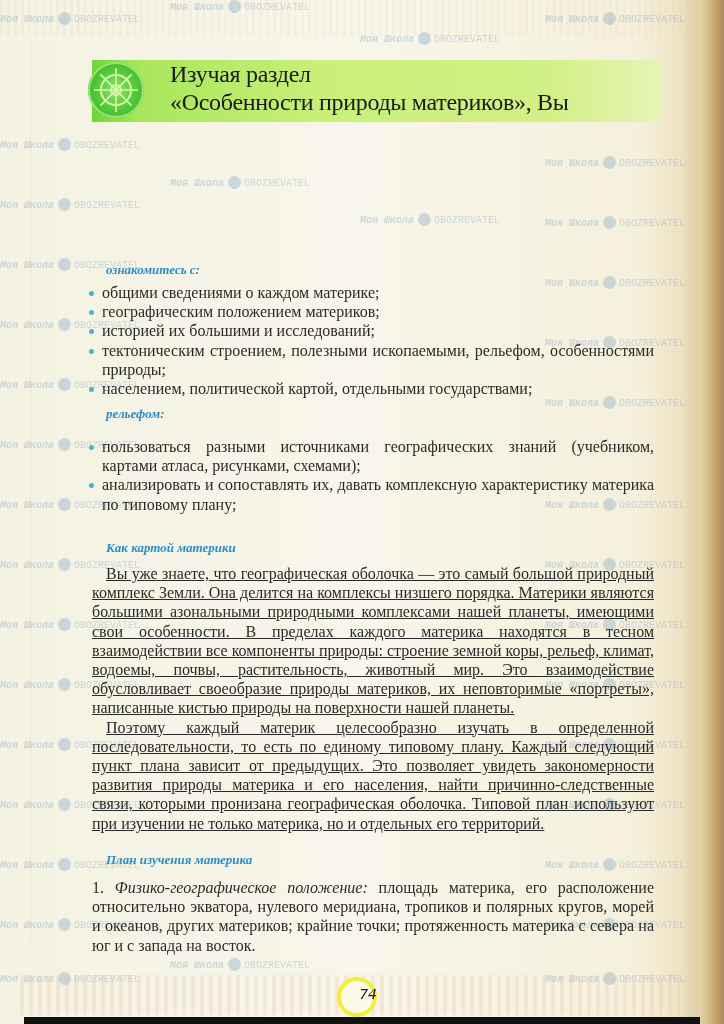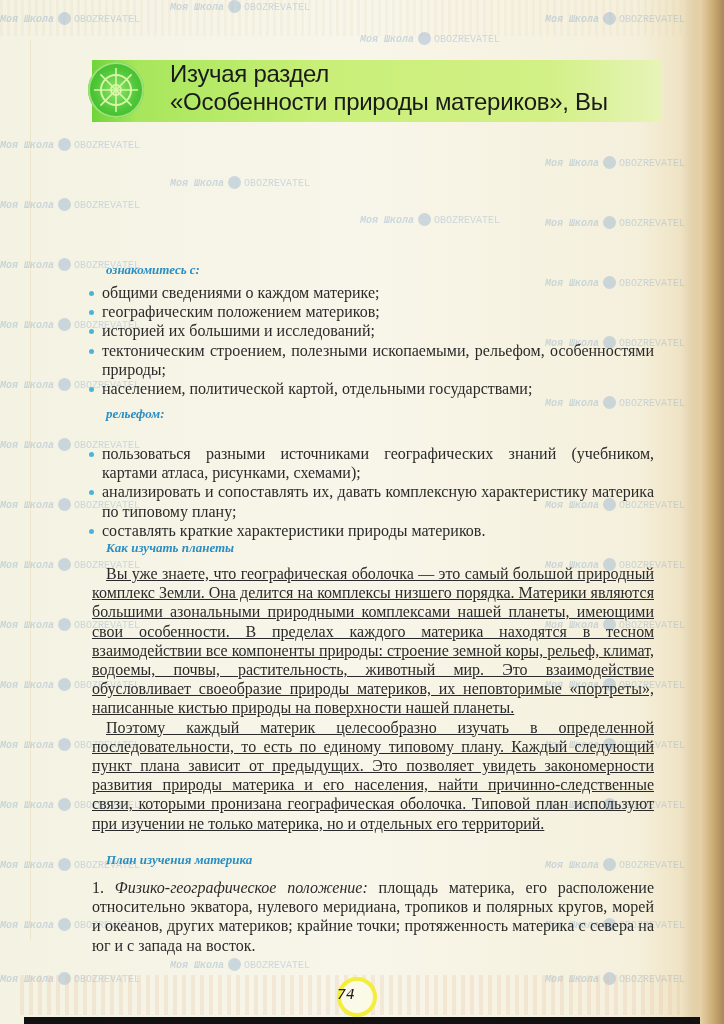--- a/index.html
+++ b/index.html
@@ -32,21 +32,21 @@
     background: linear-gradient(90deg, #6fd43a 0%, #a7e65b 8%, #c9ef78 40%, #d2f086 80%, #e7f4b8 100%);
   }
   .banner-emblem {
     position: absolute; left: 88px; top: 62px; width: 56px; height: 56px; border-radius: 50%;
     background: radial-gradient(circle, #8fe36a 0%, #4cc536 55%, #3eb02c 100%);
     box-shadow: 0 0 0 2px #9fe27a inset;
   }
   .banner-emblem svg { position: absolute; left: 0; top: 0; }
   .banner-title {
     position: absolute; left: 170px; top: 60px; width: 480px;
-    font-family: Liberation Sans, sans-serif;
+    font-family: Liberation Serif, serif;
     font-size: 24px; line-height: 28px; color: #1a1a1a; letter-spacing: -0.3px;
   }
   .section {
     position: absolute; left: 92px; width: 562px;
     font-size: 16px; line-height: 19.2px;
   }
   .section-head {
     font-style: italic; font-weight: bold; color: #2a8ec4; font-size: 13px; line-height: 20px;
     padding-left: 14px;
   }
@@ -60,21 +60,21 @@
   }
   .para { text-indent: 14px; text-align: justify; text-decoration: underline; }
   .plan-item { padding-left: 0; text-align: justify; }
   .plan-item .num { display: inline; }
   .plan-item .term { font-style: italic; }
   .page-number-circle {
     position: absolute; left: 337px; top: 977px; width: 40px; height: 40px; border-radius: 50%;
     border: 4px solid #f3ee3b; background: #fbfae8;
   }
   .page-number {
-    position: absolute; left: 337px; top: 986px; width: 40px; text-align: left;
+    position: absolute; left: 337px; top: 986px; width: 40px; text-align: right;
     font-family: "DejaVu Sans", sans-serif; font-style: italic; font-size: 14px; color: #222;
   }
   .bottom-ornament {
     position: absolute; left: 20px; top: 975px; width: 660px; height: 40px;
     background: repeating-linear-gradient(90deg, rgba(230,190,160,0.25) 0 4px, transparent 4px 9px);
   }
   .bottom-bar {
     position: absolute; left: 24px; top: 1017px; width: 676px; height: 7px; background: #111;
   }
   .wm {
@@ -153,29 +153,28 @@
     <li>общими сведениями о каждом материке;</li>
     <li>географическим положением материков;</li>
     <li>историей их большими и исследований;</li>
     <li>тектоническим строением, полезными ископаемыми, рельефом, особенностями природы;</li>
     <li>населением, политической картой, отдельными государствами;</li>
   </ul>
 </div>
 
 <div class="section" style="top:404px">
   <div class="section-head">рельефом:</div>
-  <ul class="bullets" style="margin-top:20px">
+  <ul class="bullets" style="margin-top:13px">
     <li>пользоваться разными источниками географических знаний (учебником, картами атласа, рисунками, схемами);</li>
     <li>анализировать и сопоставлять их, давать комплексную характеристику материка по типовому плану;</li>
-    <li>составлять краткие характеристики природы материков.</li>
   </ul>
 </div>
 
 <div class="section" style="top:538px">
-  <div class="section-head">Как изучать планеты</div>
+  <div class="section-head">Как картой материки</div>
   <p class="para" style="margin-top:6px">Вы уже знаете, что географическая оболочка — это самый большой природный комплекс Земли. Она делится на комплексы низшего порядка. Материки являются большими азональными природными комплексами нашей планеты, имеющими свои особенности. В пределах каждого материка находятся в тесном взаимодействии все компоненты природы: строение земной коры, рельеф, климат, водоемы, почвы, растительность, животный мир. Это взаимодействие обусловливает своеобразие природы материков, их неповторимые «портреты», написанные кистью природы на поверхности нашей планеты.</p>
   <p class="para">Поэтому каждый материк целесообразно изучать в определенной последовательности, то есть по единому типовому плану. Каждый следующий пункт плана зависит от предыдущих. Это позволяет увидеть закономерности развития природы материка и его населения, найти причинно-следственные связи, которыми пронизана географическая оболочка. Типовой план используют при изучении не только материка, но и отдельных его территорий.</p>
 </div>
 
 <div class="section" style="top:850px">
   <div class="section-head">План изучения материка</div>
   <p class="plan-item" style="margin-top:8px">
     <span class="num">1.</span>
     <span class="term">Физико-географическое положение:</span><span> площадь материка, его расположение относительно экватора, нулевого меридиана, тропиков и полярных кругов, морей и океанов, других материков; крайние точки; протяженность материка с севера на юг и с запада на восток.</span>
   </p>

